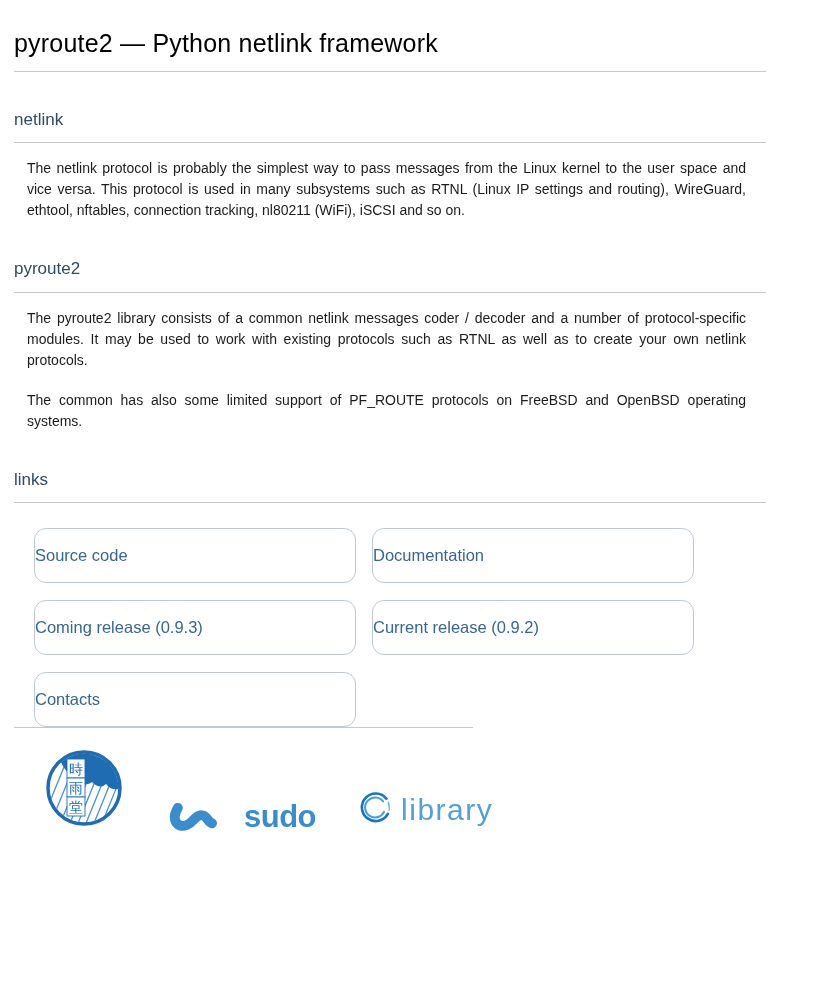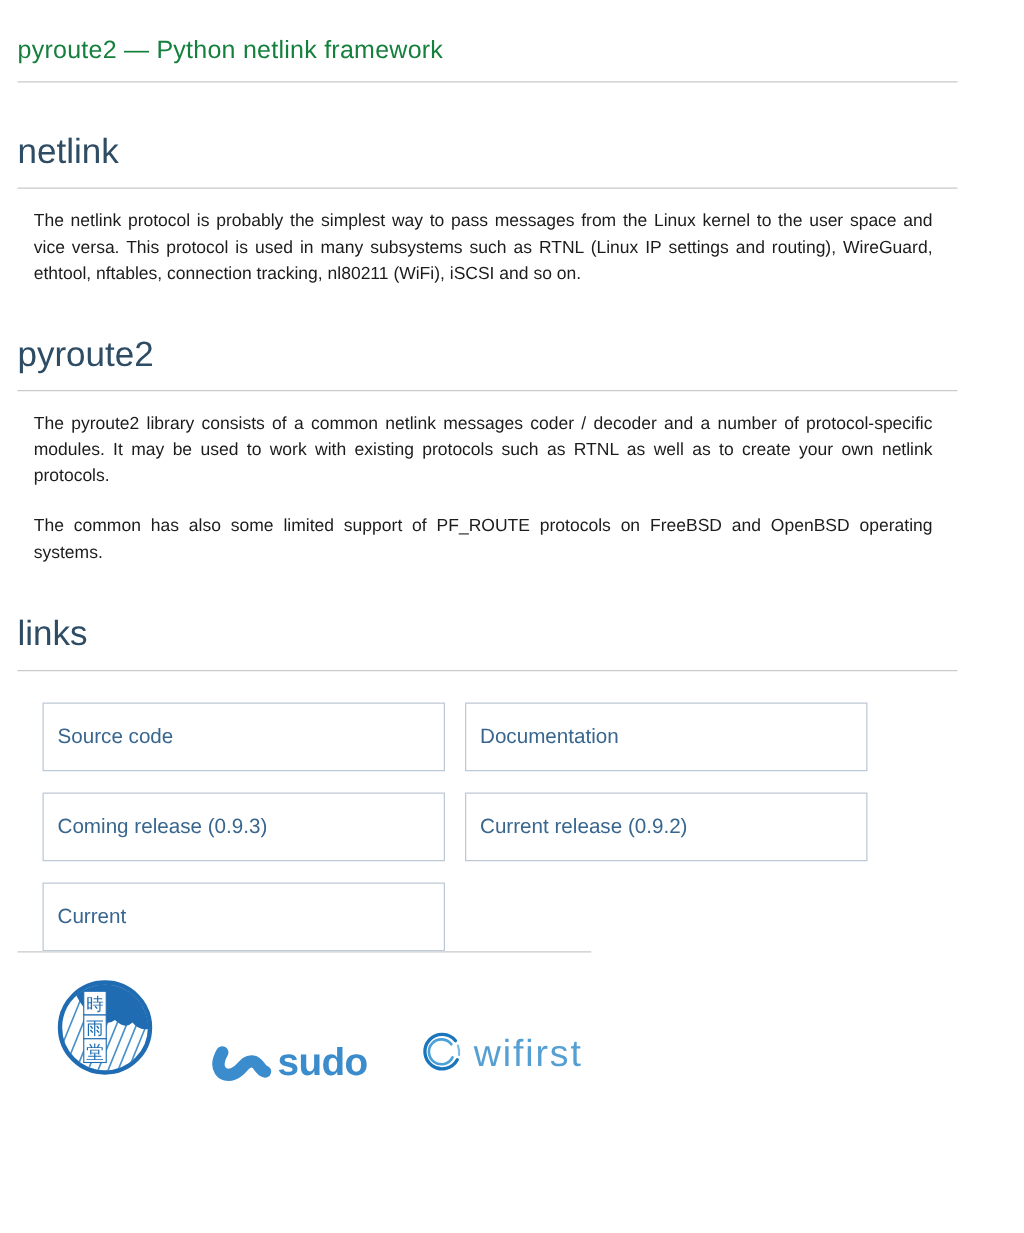--- a/index.html
+++ b/index.html
@@ -10,35 +10,35 @@
     color: #1c1c1c;
   }
   .page {
     width: 819px;
     min-height: 986px;
     background: #ffffff;
     box-sizing: border-box;
     padding: 0 53px 40px 14px;
   }
   h1.title {
-    font-size: 20px;
+    font-size: 25px;
     font-weight: 400;
-    color: #15803d;
+    color: #000000;
     margin: 28px 0 13px 0;
     line-height: 1.2;
     letter-spacing: 0.2px;
   }
   hr.rule {
     border: 0;
     border-top: 1px solid #c9c9c9;
     margin: 0;
     height: 0;
   }
   h2.section-heading {
-    font-size: 28px;
+    font-size: 17px;
     font-weight: 400;
     color: #2e4c64;
     margin: 38px 0 12px 0;
     line-height: 1.2;
   }
   .section-body {
     padding: 0 20px 0 13px;
   }
   .section-body p {
     font-size: 14px;
@@ -54,24 +54,24 @@
     display: grid;
     grid-template-columns: 322px 322px;
     column-gap: 16px;
     row-gap: 17px;
     margin: 25px 0 0 20px;
   }
   .link-card {
     box-sizing: border-box;
     height: 55px;
     border: 1px solid #bdc9d6;
-    border-radius: 0;
+    border-radius: 12px;
     display: flex;
     align-items: center;
-    padding-left: 11px;
+    padding-left: 0;
     font-size: 16.5px;
     color: #38668f;
     cursor: pointer;
     background: #ffffff;
   }
   hr.rule-short {
     border: 0;
     border-top: 1px solid #c9c9c9;
     margin: 0;
     width: 459px;
@@ -87,21 +87,21 @@
     cursor: pointer;
   }
   .sponsor-shiguredo { margin-left: 30px; }
   .sponsor-sudo { margin-left: 44px; margin-top: 52px; }
   .sponsor-wifirst { margin-left: 40px; margin-top: 44px; }
   .sudo-label {
     font-size: 31px;
     font-weight: 700;
     color: #3b8ccc;
     letter-spacing: -0.5px;
-    margin-left: 2px;
+    margin-left: 24px;
     line-height: 1;
   }
   .wifirst-label {
     font-size: 30px;
     font-weight: 400;
     color: #569fd3;
     letter-spacing: 1.5px;
     margin-left: 7px;
     line-height: 1;
   }
@@ -136,21 +136,21 @@
     <div class="link-card">
       <span>Documentation</span>
     </div>
     <div class="link-card">
       <span>Coming release (0.9.3)</span>
     </div>
     <div class="link-card">
       <span>Current release (0.9.2)</span>
     </div>
     <div class="link-card">
-      <span>Current</span>
+      <span>Contacts</span>
     </div>
   </div>
 
   <hr class="rule-short">
 
   <div class="sponsors-row">
 
     <div class="sponsor sponsor-shiguredo">
       <svg width="80" height="84" viewBox="0 0 80 84">
         <defs>
@@ -190,18 +190,18 @@
       </svg>
       <span class="sudo-label">sudo</span>
     </div>
 
     <div class="sponsor sponsor-wifirst">
       <svg width="38" height="40" viewBox="0 0 40 42">
         <path d="M32,9 A14.5,14.5 0 1,0 33.5,25" fill="none" stroke="#1b75bc" stroke-width="2.8" stroke-linecap="round"></path>
         <path d="M28.5,12 A10.5,10.5 0 1,0 29.5,23" fill="none" stroke="#4aa0d8" stroke-width="2.2" stroke-linecap="round"></path>
         <path d="M34,13 A16.5,16.5 0 0,1 35,21" fill="none" stroke="#7cbde4" stroke-width="1.8" stroke-linecap="round"></path>
       </svg>
-      <span class="wifirst-label">wifirst</span>
+      <span class="wifirst-label">library</span>
     </div>
 
   </div>
 
 </div>
 
 </body></html>

